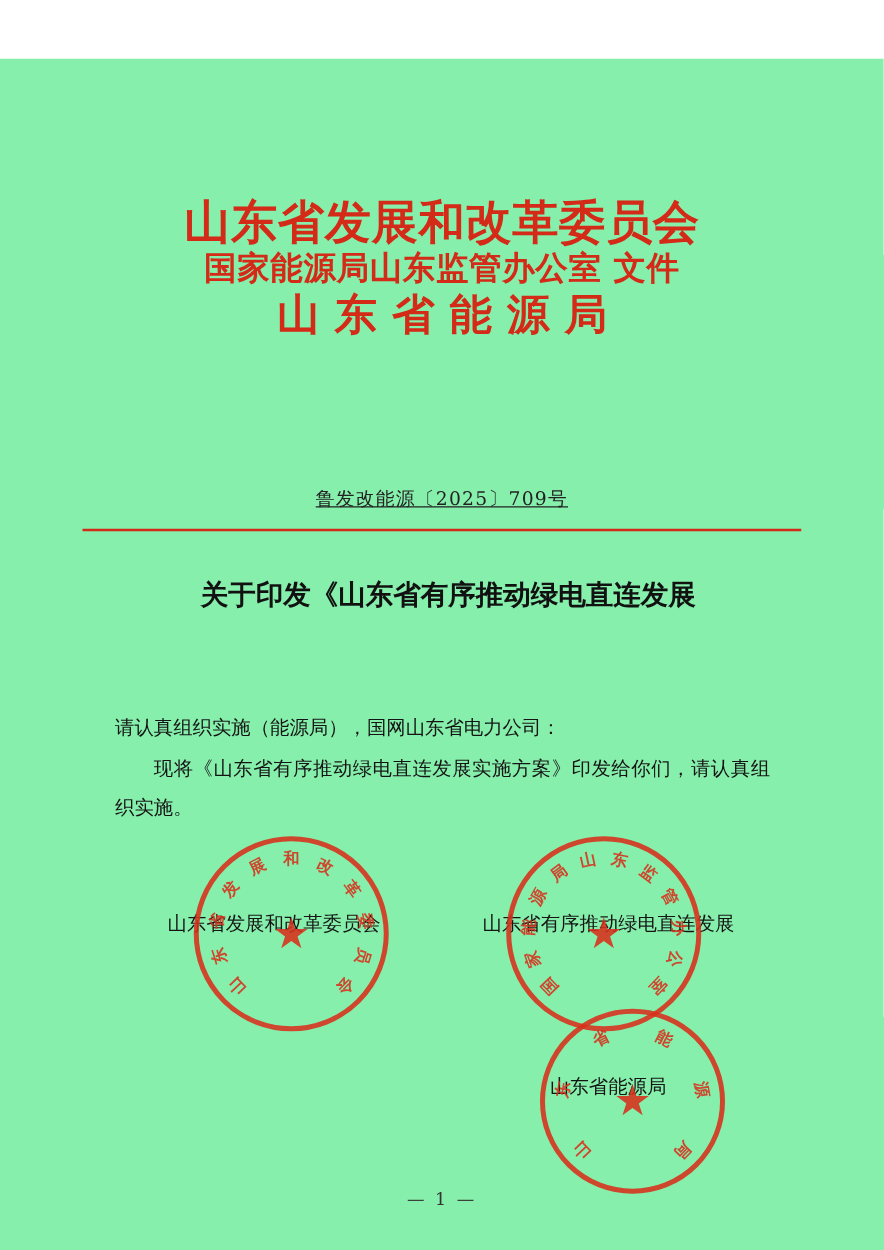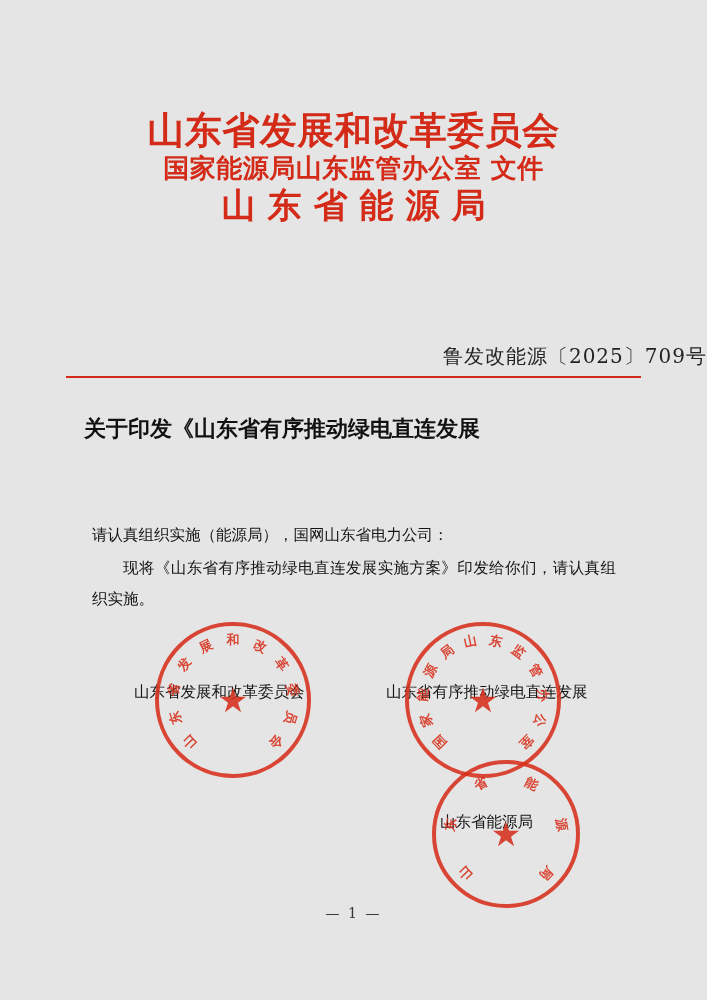--- a/index.html
+++ b/index.html
@@ -11,21 +11,22 @@
     width: 707px;
     height: 1000px;
     position: relative;
     font-family: "DejaVu Serif", "Liberation Serif", serif;
     overflow: hidden;
   }
 
   .page {
     position: absolute;
     inset: 0;
-    background: #e5e5e5;
+    background: #86efac;
+    margin-top: 47px;
   }
 
   
   .masthead {
     position: absolute;
     top: 108px;
     left: 0;
     width: 100%;
     text-align: center;
     color: #d42a18;
@@ -48,47 +49,47 @@
     letter-spacing: 12px;
     padding-left: 12px;
   }
 
   
   .docnum {
     position: absolute;
     top: 343px;
     left: 0;
     width: 100%;
-    text-align: right;
-    font-size: 20px;
+    text-align: center;
+    font-size: 15px;
     color: #222;
     letter-spacing: 1px;
+    text-decoration: underline;
   }
 
   .redrule {
     position: absolute;
     top: 376px;
     left: 66px;
     width: 575px;
     height: 2px;
     background: #d42a18;
   }
 
   
   .title {
     position: absolute;
     top: 412px;
-    left: 84px;
+    left: 95px;
     width: 527px;
-    text-align: left;
+    text-align: center;
     font-size: 22px;
     font-weight: bold;
     line-height: 1.55;
     color: #111;
-    font-family: Liberation Serif, serif;
   }
 
   
   .body-text {
     position: absolute;
     top: 520px;
     left: 92px;
     width: 524px;
     font-size: 15.5px;
     line-height: 2.0;

